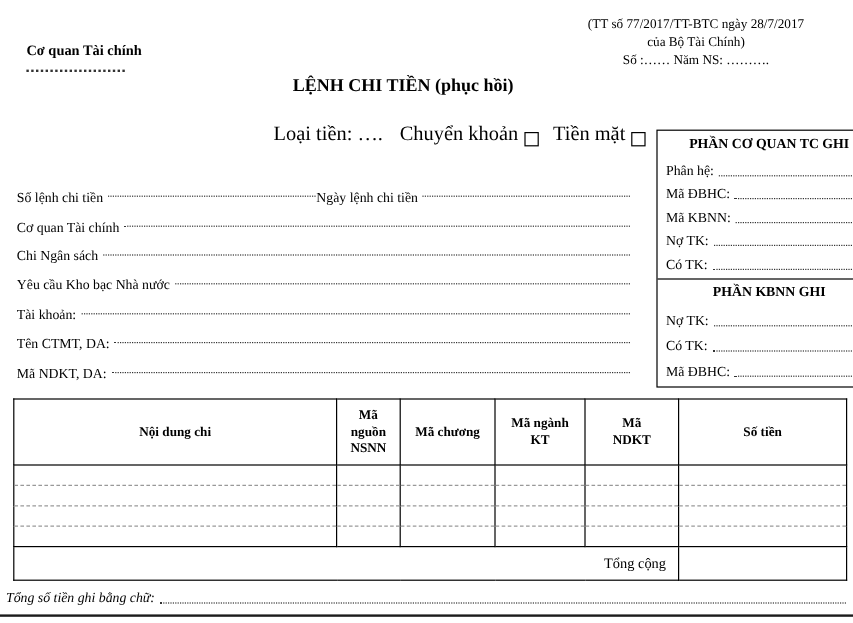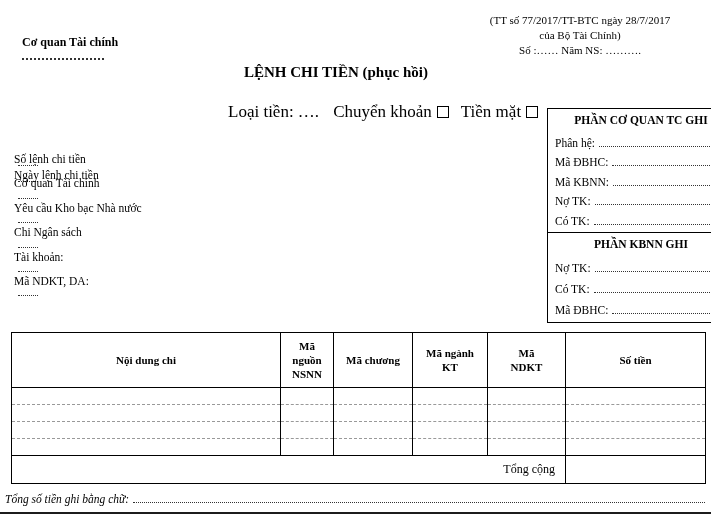--- a/index.html
+++ b/index.html
@@ -10,24 +10,24 @@
   
   .agency{position:absolute;left:22px;top:35px;font-weight:bold;font-size:12px;}
   .agency-line{position:absolute;left:22px;top:50px;width:82px;height:8px;border-bottom:2px dotted #333;}
   .form-title{position:absolute;left:0;top:64px;width:632px;text-align:center;font-weight:bold;font-size:15px;padding-left:20px;}
   .meta{position:absolute;left:450px;top:13px;width:260px;text-align:center;font-size:11px;line-height:15px;}
   .meta .form-number{font-weight:bold;font-size:12px;}
   
   .currency-line{position:absolute;left:216px;top:102px;font-size:17px;display:flex;align-items:center;white-space:nowrap;margin-left:12px;}
   .currency-line .seg{margin-right:14px;}
   .checkbox{display:inline-block;width:10px;height:10px;border:1.4px solid #000;margin-left:5px;vertical-align:-1px;background:#fff;}
-  .cb-group{display:flex;align-items:center;margin-right:12px;}
+  .cb-group{display:flex;align-items:flex-end;margin-right:12px;}
   
   .fields{position:absolute;left:14px;top:153px;width:512px;font-size:11.5px;}
-  .field-row{display:flex;align-items:flex-start;height:24.4px;white-space:nowrap;flex-direction:column;}
+  .field-row{display:flex;align-items:center;height:24.4px;white-space:nowrap;}
   .flabel{flex:0 0 auto;}
   .leader{flex:1 1 auto;border-bottom:1.6px dotted #333;margin:0 1px 3px 4px;min-width:20px;}
   
   .side-box{position:absolute;left:533px;top:108px;width:188px;height:215px;border:1.5px solid #000;box-sizing:border-box;font-size:11.5px;margin-left:14px;}
   .box-section{padding:3px 7px 0 7px;box-sizing:border-box;}
   .box-section.first{height:124px;border-bottom:1.5px solid #000;}
   .box-title{text-align:center;font-weight:bold;font-size:11.5px;margin:2px 0 3px 0;}
   .box-row{display:flex;align-items:flex-end;height:19.5px;white-space:nowrap;}
   .box-section.second .box-row{height:21px;}
   .box-row .leader{margin-bottom:2px;}
@@ -74,29 +74,33 @@
     <span class="flabel">Số lệnh chi tiền</span>
     <span class="leader"></span>
     <span class="flabel">Ngày lệnh chi tiền</span>
     <span class="leader"></span>
   </div>
   <div class="field-row">
     <span class="flabel">Cơ quan Tài chính</span>
     <span class="leader"></span>
   </div>
   <div class="field-row">
+    <span class="flabel">Chi Ngân sách</span>
+    <span class="leader"></span>
+  </div>
+  <div class="field-row">
     <span class="flabel">Yêu cầu Kho bạc Nhà nước</span>
     <span class="leader"></span>
   </div>
   <div class="field-row">
-    <span class="flabel">Chi Ngân sách</span>
-    <span class="leader"></span>
-  </div>
-  <div class="field-row">
     <span class="flabel">Tài khoản:</span>
+    <span class="leader"></span>
+  </div>
+  <div class="field-row">
+    <span class="flabel">Tên CTMT, DA:</span>
     <span class="leader"></span>
   </div>
   <div class="field-row">
     <span class="flabel">Mã NDKT, DA:</span>
     <span class="leader"></span>
   </div>
 </div>
 
 <div class="side-box">
   <div class="box-section first">

